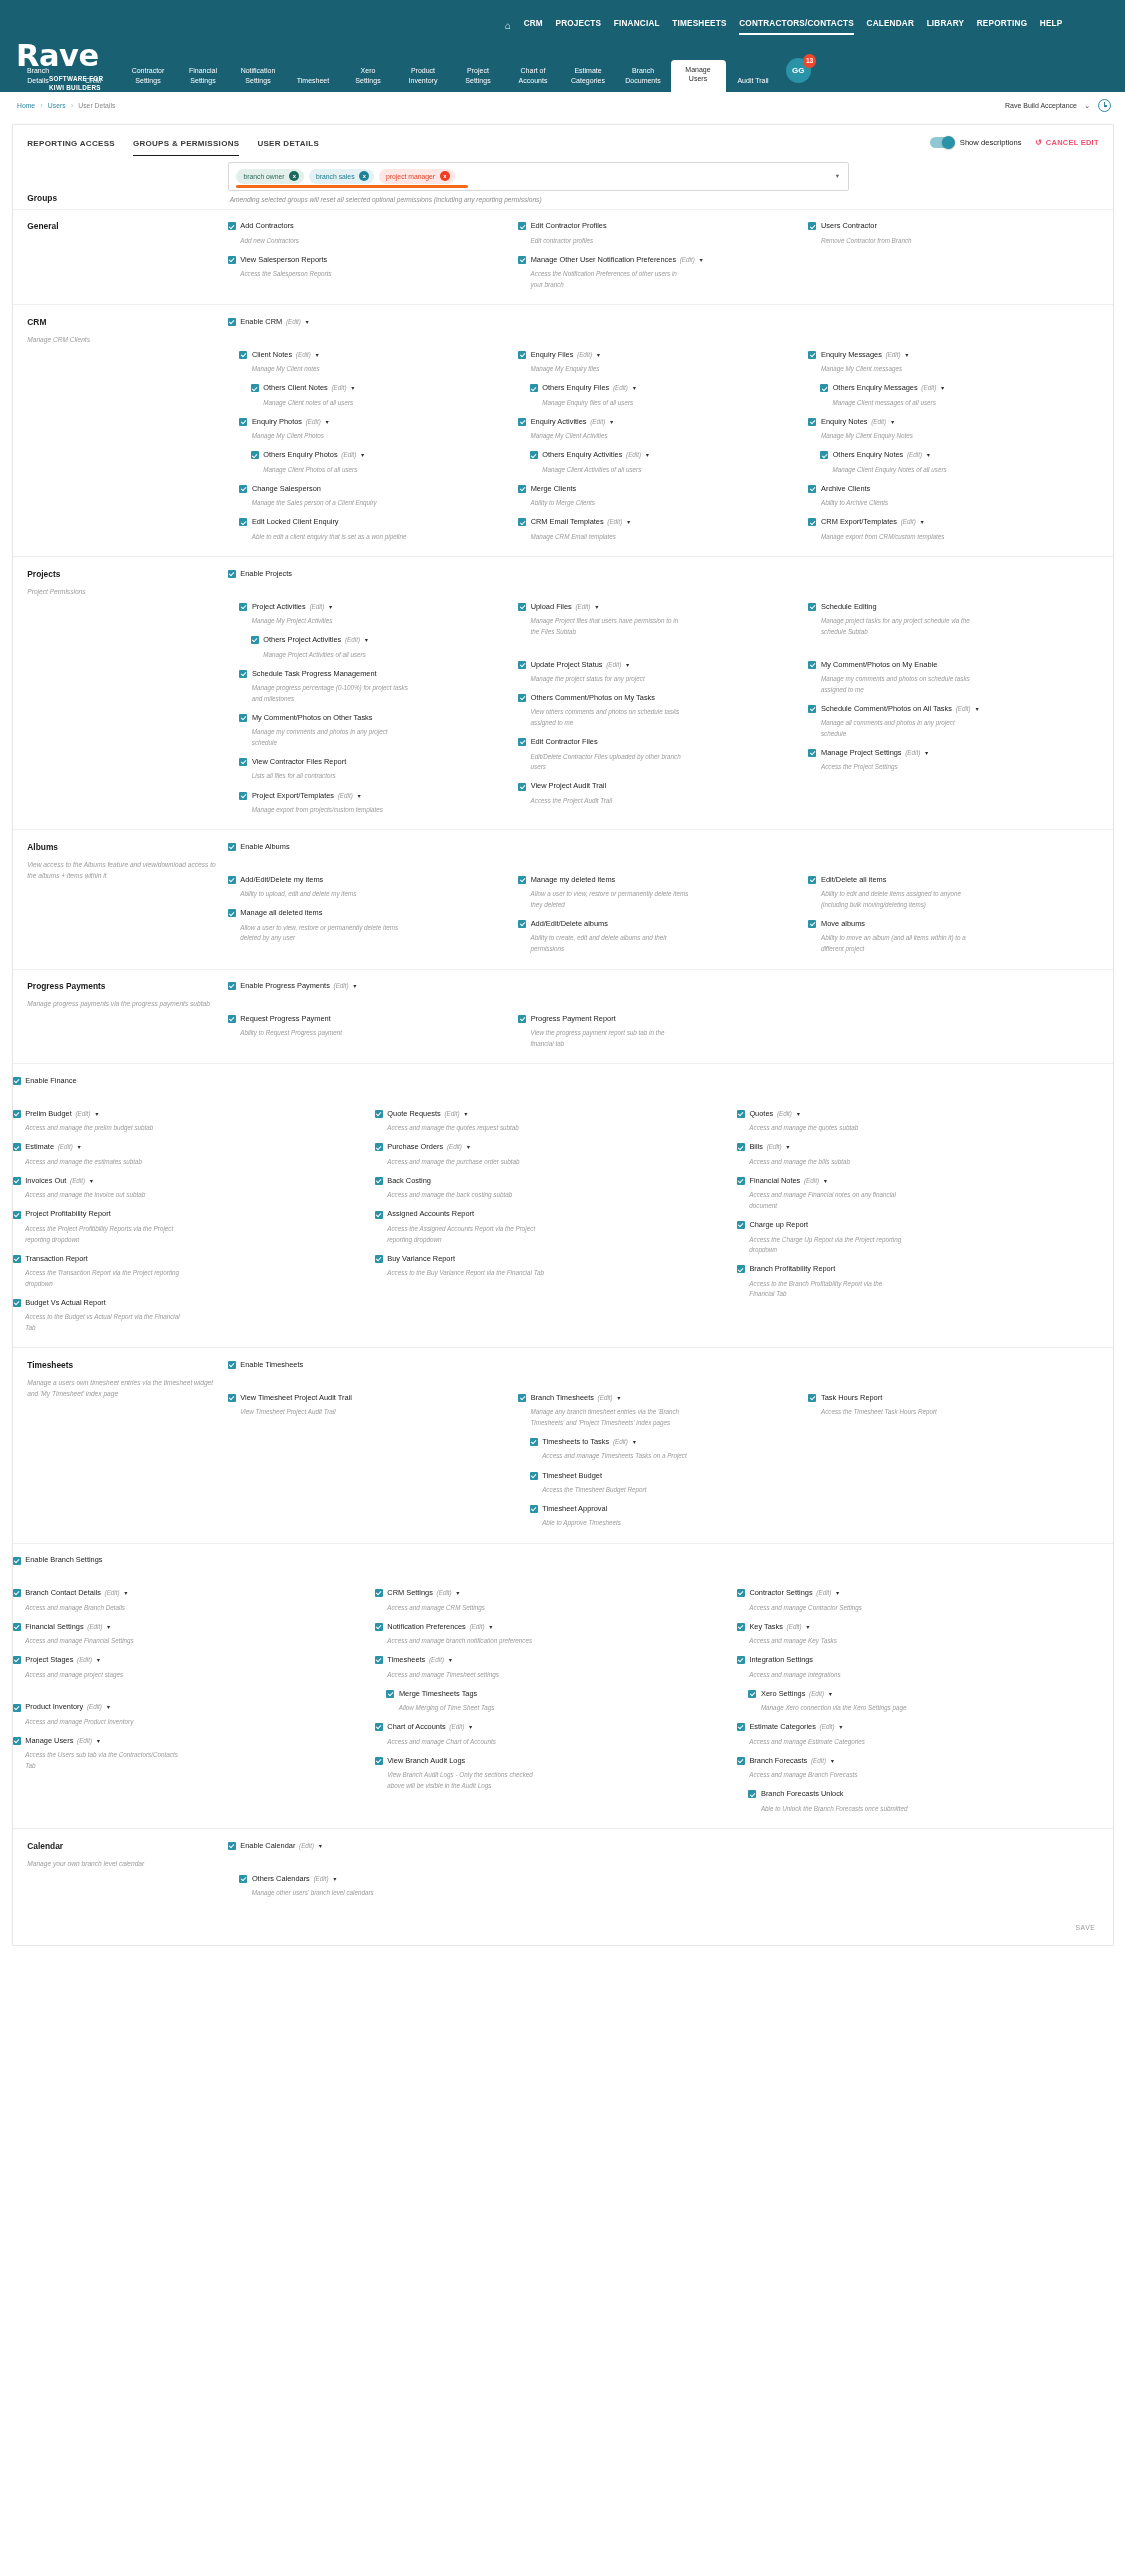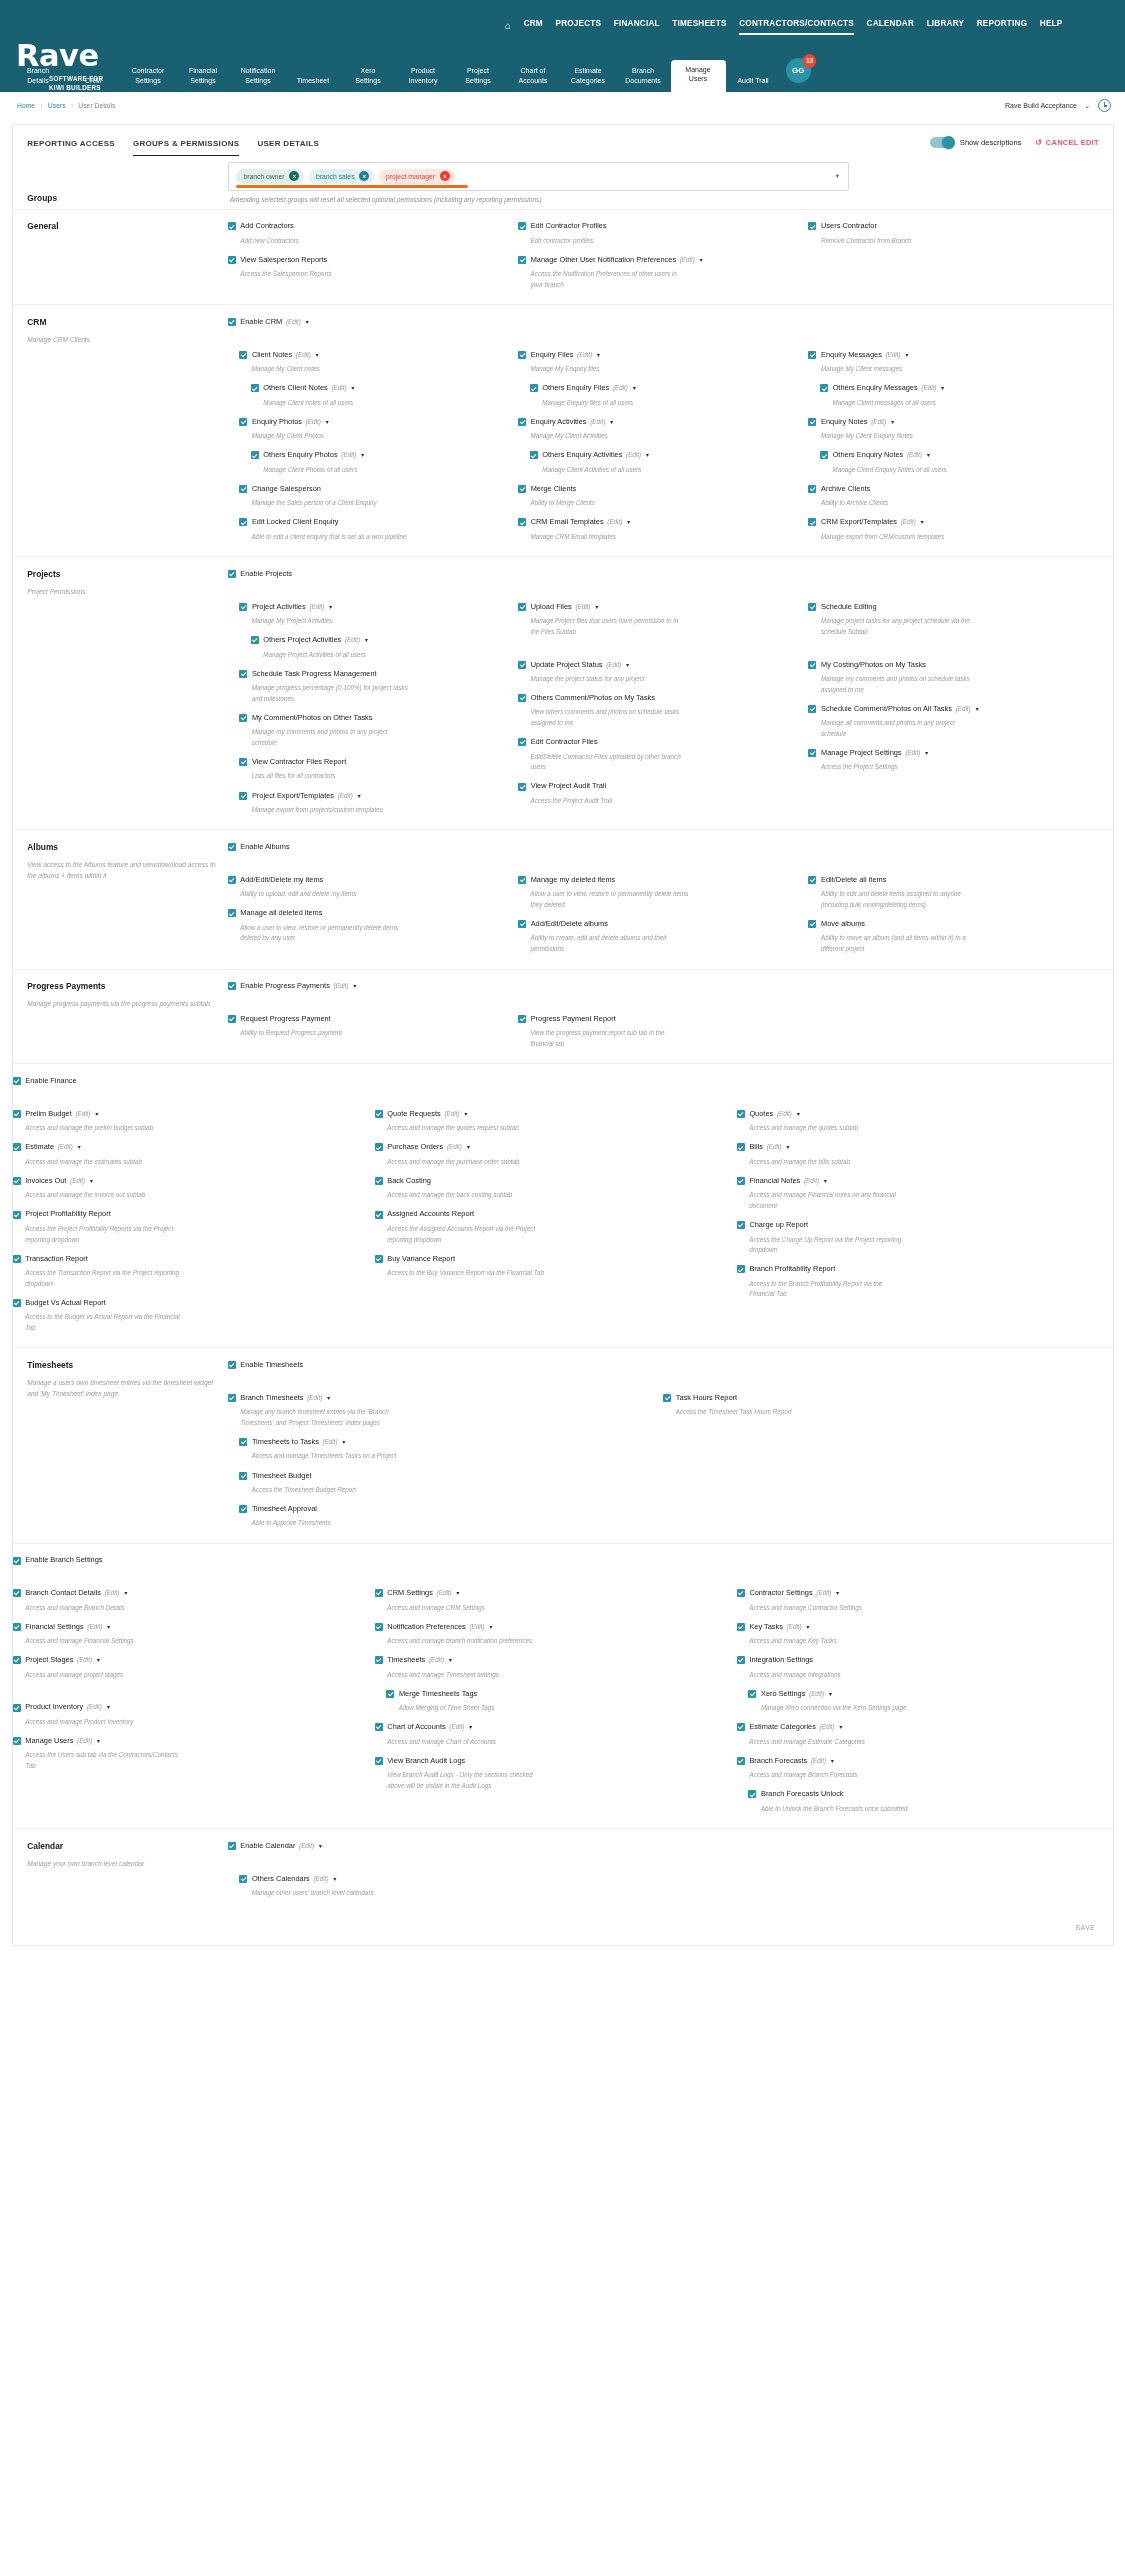--- a/index.html
+++ b/index.html
@@ -783,21 +783,21 @@
                 <div class="perm-head">
                   <span class="cb"></span>
                   <span class="perm-name">Schedule Editing</span>
                 </div>
                 <div class="perm-desc">Manage project tasks for any project schedule via the schedule Subtab</div>
               </div>
               <div class="spacer-block"></div>
               <div class="perm">
                 <div class="perm-head">
                   <span class="cb"></span>
-                  <span class="perm-name">My Costing/Photos on My Tasks</span>
+                  <span class="perm-name">My Comment/Photos on My Enable</span>
                 </div>
                 <div class="perm-desc">Manage my comments and photos on schedule tasks assigned to me</div>
               </div>
               <div class="perm">
                 <div class="perm-head">
                   <span class="cb"></span>
                   <span class="perm-name">Schedule Comment/Photos on All Tasks<span class="edit-tag">(Edit)</span><span class="caret-dn">▼</span></span>
                 </div>
                 <div class="perm-desc">Manage all comments and photos in any project schedule</div>
               </div>
@@ -1055,20 +1055,29 @@
               <span class="cb"></span>
               <span class="perm-name">Enable Timesheets</span>
             </div>
           </div>
           <div class="spacer-block"></div>
           <div class="cols">
             <div class="col">
               <div class="perm">
                 <div class="perm-head">
                   <span class="cb"></span>
+                  <span class="perm-name">View Timesheet Project Audit Trail</span>
+                </div>
+                <div class="perm-desc">View Timesheet Project Audit Trail</div>
+              </div>
+            </div>
+            <div class="col">
+              <div class="perm">
+                <div class="perm-head">
+                  <span class="cb"></span>
                   <span class="perm-name">Branch Timesheets<span class="edit-tag">(Edit)</span><span class="caret-dn">▼</span></span>
                 </div>
                 <div class="perm-desc">Manage any branch timesheet entries via the 'Branch Timesheets' and 'Project Timesheets' index pages</div>
               </div>
               <div class="perm indent-1">
                 <div class="perm-head">
                   <span class="cb"></span>
                   <span class="perm-name">Timesheets to Tasks<span class="edit-tag">(Edit)</span><span class="caret-dn">▼</span></span>
                 </div>
                 <div class="perm-desc">Access and manage Timesheets Tasks on a Project</div>

